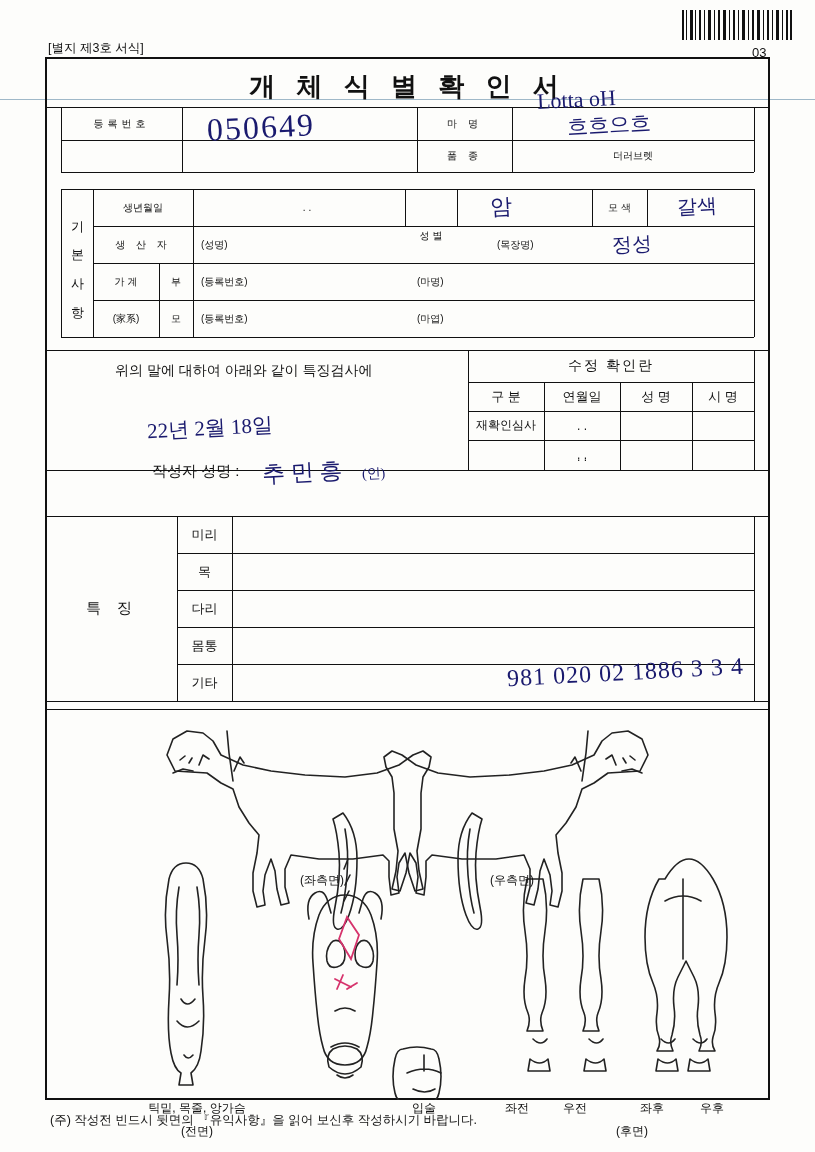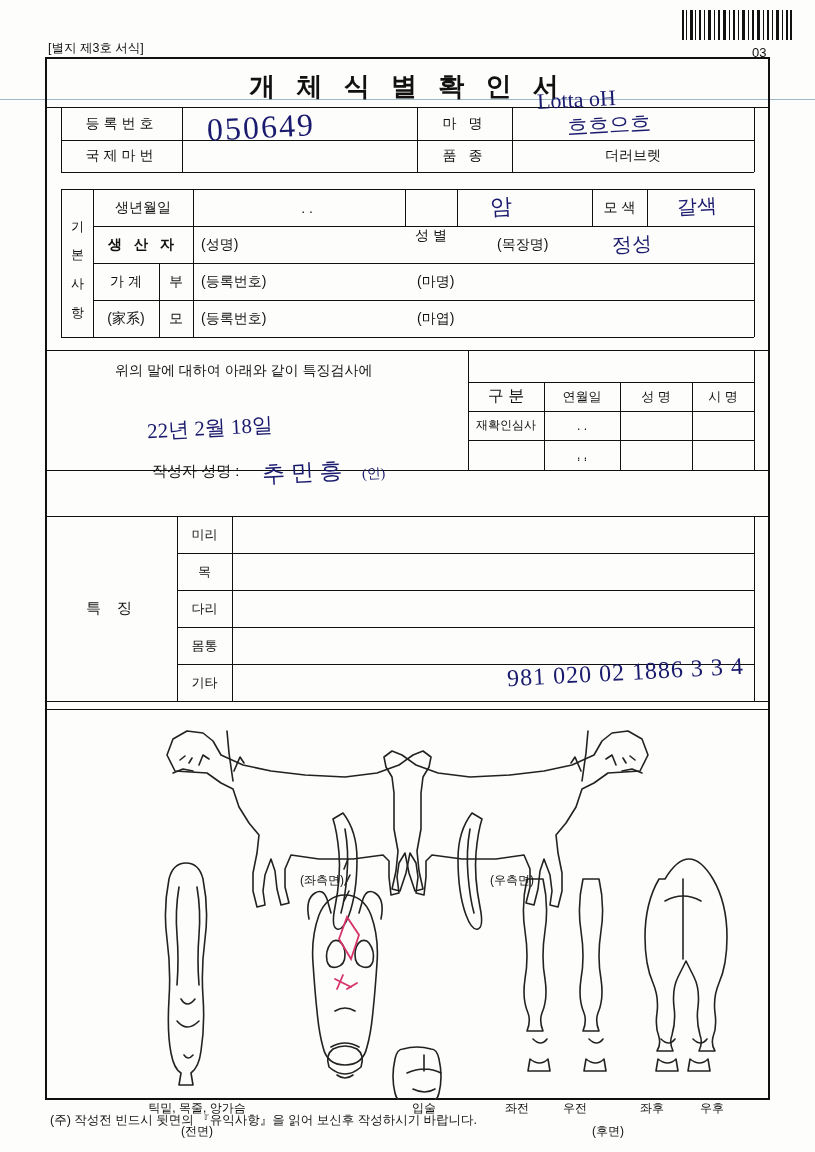--- a/index.html
+++ b/index.html
@@ -18,21 +18,21 @@
     position:absolute;left:45px;top:57px;width:725px;height:1043px;
     border:2px solid #111;box-sizing:border-box;
   }
   .title{
     position:absolute;left:0;top:10px;width:100%;text-align:center;
     font-size:26px;letter-spacing:7px;color:#111;font-weight:bold;
   }
   
   .hl{position:absolute;background:#111;height:1px;}
   .vl{position:absolute;background:#111;width:1px;}
-  .lbl{position:absolute;font-size:14px;color:#111;display:flex;align-items:center;justify-content:center;}
+  .lbl{position:absolute;font-size:10px;color:#111;display:flex;align-items:center;justify-content:center;}
   .lbl.left{justify-content:flex-start;}
   .sp{letter-spacing:4px;}
   .hand{
     position:absolute;color:#1a1a6e;font-family:"Liberation Serif", serif;
     transform:rotate(-3deg);white-space:nowrap;
   }
   .note{position:absolute;left:50px;top:1112px;font-size:12.5px;color:#111;}
   svg.horses{position:absolute;left:0;top:0;}
 </style>
 </head>
@@ -77,21 +77,20 @@
     <div class="hl" style="left:0;top:48px;width:721px;"></div>
     <div class="hl" style="left:14px;top:81px;width:693px;"></div>
     <div class="hl" style="left:14px;top:113px;width:693px;"></div>
     <div class="vl" style="left:14px;top:48px;height:65px;"></div>
     <div class="vl" style="left:135px;top:48px;height:65px;"></div>
     <div class="vl" style="left:370px;top:48px;height:65px;"></div>
     <div class="vl" style="left:465px;top:48px;height:65px;"></div>
     <div class="vl" style="left:707px;top:48px;height:65px;"></div>
 
     <div class="lbl sp" style="left:14px;top:48px;width:121px;height:33px;">등록번호</div>
-    <div class="lbl sp" style="left:14px;top:81px;width:121px;height:32px;">국제마번</div>
     <div class="lbl sp" style="left:370px;top:48px;width:95px;height:33px;">마  명</div>
     <div class="lbl sp" style="left:370px;top:81px;width:95px;height:32px;">품  종</div>
     <div class="lbl" style="left:465px;top:81px;width:242px;height:32px;">더러브렛</div>
 
     <div class="hand" style="left:160px;top:50px;font-size:32px;letter-spacing:2px;">050649</div>
     <div class="hand" style="left:490px;top:28px;font-size:22px;">Lotta oH</div>
     <div class="hand" style="left:520px;top:52px;font-size:21px;">흐흐으흐</div>
 
     <div class="hl" style="left:14px;top:130px;width:693px;"></div>
     <div class="hl" style="left:46px;top:167px;width:661px;"></div>
@@ -113,21 +112,21 @@
     <div class="lbl" style="left:14px;top:130px;width:32px;height:148px;flex-direction:column;line-height:20px;font-size:13px;">
       <span style="writing-mode:vertical-rl;letter-spacing:6px;">기 본 사 항</span>
     </div>
     <div class="lbl" style="left:46px;top:130px;width:100px;height:37px;">생년월일</div>
     <div class="lbl" style="left:200px;top:130px;width:120px;height:37px;">.        .</div>
     <div class="lbl" style="left:358px;top:130px;width:52px;height:37px;margin-top:28px;">성 별</div>
     <div class="lbl" style="left:545px;top:130px;width:55px;height:37px;">모 색</div>
     <div class="hand" style="left:443px;top:133px;font-size:22px;">암</div>
     <div class="hand" style="left:630px;top:134px;font-size:20px;">갈색</div>
 
-    <div class="lbl sp" style="left:46px;top:167px;width:100px;height:37px;font-weight:bold;">생 산 자</div>
+    <div class="lbl sp" style="left:46px;top:167px;width:100px;height:37px;">생 산 자</div>
     <div class="lbl left" style="left:154px;top:167px;width:200px;height:37px;">(성명)</div>
     <div class="lbl left" style="left:450px;top:167px;width:150px;height:37px;">(목장명)</div>
     <div class="hand" style="left:565px;top:172px;font-size:20px;">정성</div>
 
     <div class="lbl" style="left:46px;top:204px;width:66px;height:37px;">가 계</div>
     <div class="lbl" style="left:46px;top:241px;width:66px;height:37px;">(家系)</div>
     <div class="lbl" style="left:112px;top:204px;width:34px;height:37px;">부</div>
     <div class="lbl" style="left:112px;top:241px;width:34px;height:37px;">모</div>
     <div class="lbl left" style="left:154px;top:204px;width:200px;height:37px;">(등록번호)</div>
     <div class="lbl left" style="left:154px;top:241px;width:200px;height:37px;">(등록번호)</div>
@@ -145,21 +144,22 @@
 
     <div class="vl" style="left:421px;top:291px;height:120px;"></div>
     <div class="hl" style="left:421px;top:323px;width:286px;"></div>
     <div class="hl" style="left:421px;top:352px;width:286px;"></div>
     <div class="hl" style="left:421px;top:381px;width:286px;"></div>
     <div class="vl" style="left:497px;top:323px;height:88px;"></div>
     <div class="vl" style="left:573px;top:323px;height:88px;"></div>
     <div class="vl" style="left:645px;top:323px;height:88px;"></div>
     <div class="vl" style="left:707px;top:291px;height:120px;"></div>
 
-    <div class="lbl" style="left:421px;top:323px;width:76px;height:29px;font-size:16px;">구  분</div>
+    <div class="lbl" style="left:421px;top:291px;width:286px;height:32px;font-size:14px;letter-spacing:2px;">수정 확인란</div>
+    <div class="lbl" style="left:421px;top:323px;width:76px;height:29px;font-size:13px;">구  분</div>
     <div class="lbl" style="left:497px;top:323px;width:76px;height:29px;font-size:13px;">연월일</div>
     <div class="lbl" style="left:573px;top:323px;width:72px;height:29px;font-size:13px;">성  명</div>
     <div class="lbl" style="left:645px;top:323px;width:62px;height:29px;font-size:13px;">시  명</div>
 
     <div class="lbl" style="left:421px;top:352px;width:76px;height:29px;font-size:12px;">재확인심사</div>
     <div class="lbl" style="left:497px;top:352px;width:76px;height:29px;font-size:12px;">.      .</div>
     <div class="lbl" style="left:497px;top:381px;width:76px;height:29px;font-size:12px;">.      .</div>
     <div class="lbl" style="left:497px;top:385px;width:76px;height:26px;font-size:12px;">.      .</div>
 
     <div class="hl" style="left:0;top:457px;width:721px;"></div>
@@ -247,18 +247,18 @@
 
     <div class="lbl" style="left:230px;top:812px;width:90px;height:18px;font-size:12px;">(좌측면)</div>
     <div class="lbl" style="left:420px;top:812px;width:90px;height:18px;font-size:12px;">(우측면)</div>
     <div class="lbl" style="left:60px;top:1040px;width:180px;height:18px;font-size:12px;">틱밑, 목줄, 앙가슴</div>
     <div class="lbl" style="left:105px;top:1063px;width:90px;height:18px;font-size:12px;">(전면)</div>
     <div class="lbl" style="left:332px;top:1040px;width:90px;height:18px;font-size:12px;">입술</div>
     <div class="lbl" style="left:440px;top:1040px;width:60px;height:18px;font-size:12px;">좌전</div>
     <div class="lbl" style="left:498px;top:1040px;width:60px;height:18px;font-size:12px;">우전</div>
     <div class="lbl" style="left:575px;top:1040px;width:60px;height:18px;font-size:12px;">좌후</div>
     <div class="lbl" style="left:635px;top:1040px;width:60px;height:18px;font-size:12px;">우후</div>
-    <div class="lbl" style="left:516px;top:1063px;width:90px;height:18px;font-size:12px;">(후면)</div>
+    <div class="lbl" style="left:540px;top:1063px;width:90px;height:18px;font-size:12px;">(후면)</div>
 
   </div>
 
   <div class="note">(주) 작성전 빈드시 뒷면의 『유익사항』을 읽어 보신후 작성하시기 바랍니다.</div>
 </div>
 
 </body></html>

